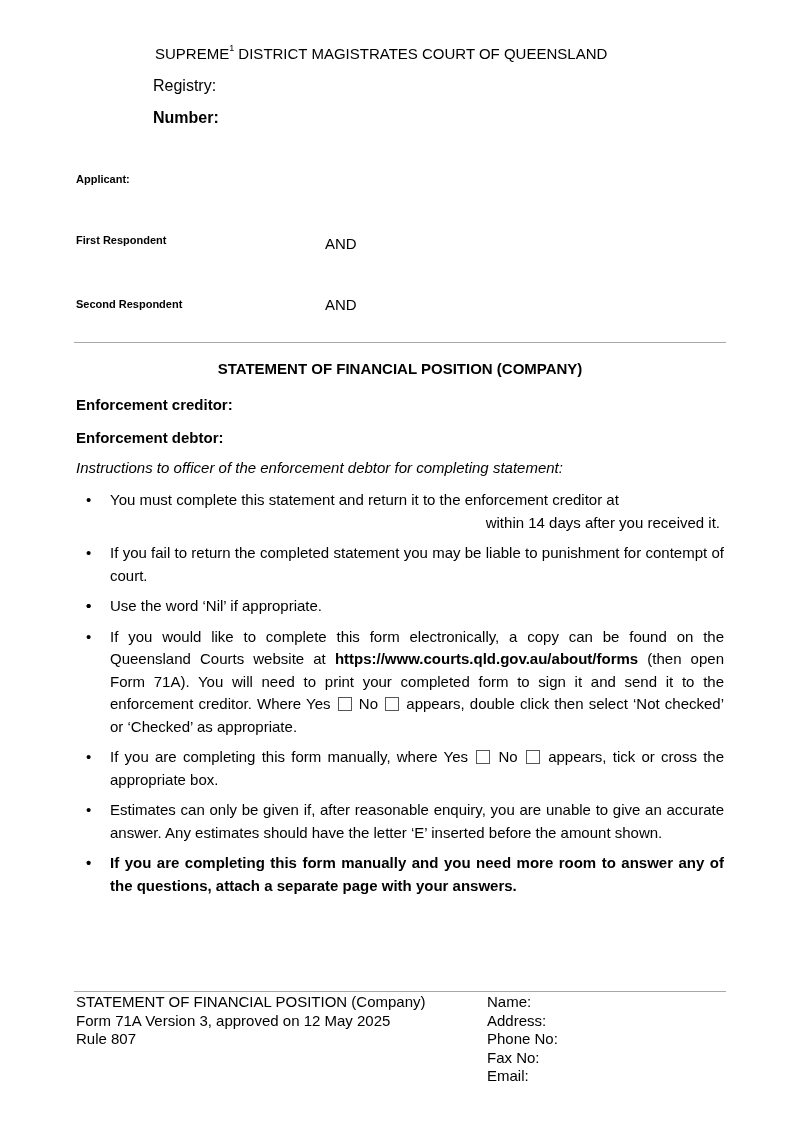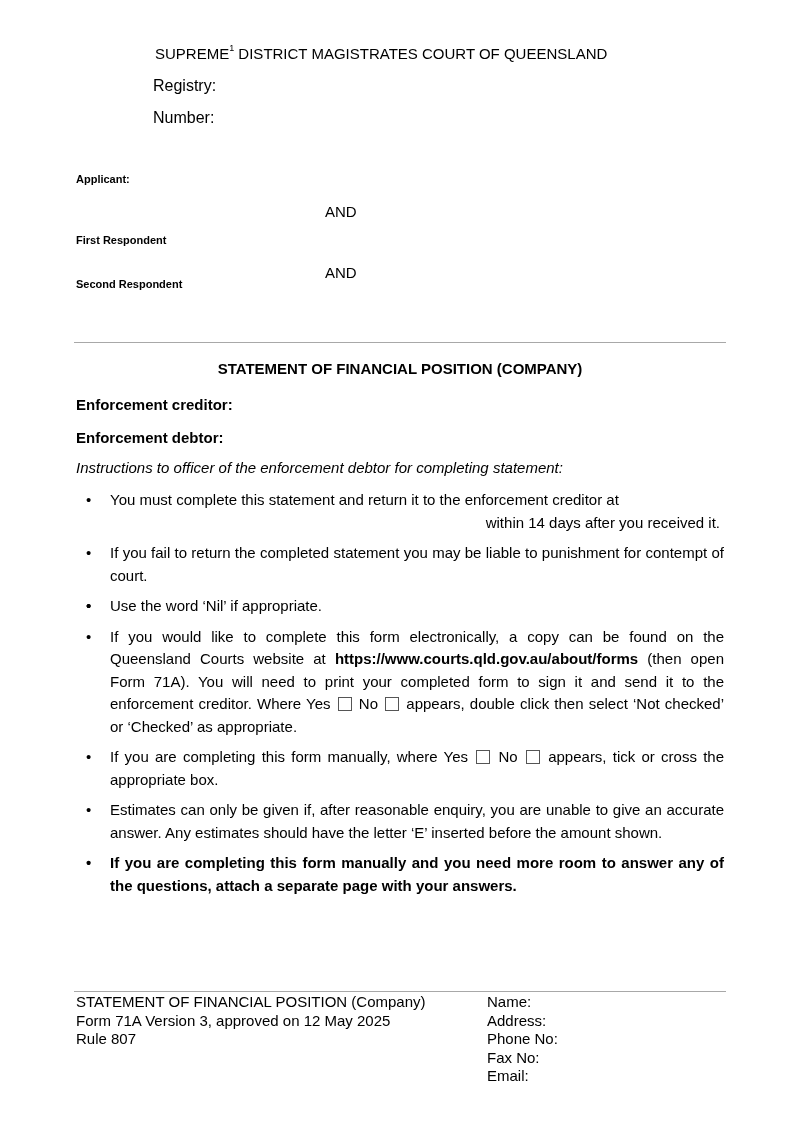--- a/index.html
+++ b/index.html
@@ -2,23 +2,23 @@
 <html><head>
 <meta charset="utf-8">
 <style>
   html, body { margin: 0; padding: 0; background: #ffffff; }
   body { width: 800px; height: 1132px; position: relative; overflow: hidden;
          font-family: "Liberation Sans", sans-serif; color: #000; }
   .abs { position: absolute; white-space: nowrap; }
   .court { left: 155px; top: 45px; font-size: 15px; }
   .court sup { font-size: 9px; vertical-align: top; position: relative; top: -2px; }
   .reg { left: 153px; top: 77px; font-size: 16px; }
-  .num { left: 153px; top: 109px; font-size: 16px; }
+  .num { left: 153px; top: 109px; font-size: 16px; font-weight: bold; }
   .party { left: 76px; font-size: 11px; font-weight: bold; }
-  .and { left: 325px; font-size: 15px; }
+  .and { left: 325px; font-size: 15px; margin-top: 32px; }
   .hr { position: absolute; left: 74px; width: 652px; height: 1px; background: #a8a8a8; }
   .title { left: 0; width: 800px; text-align: center; top: 360px; font-size: 15px; font-weight: bold; }
   .label { left: 76px; font-size: 15px; font-weight: bold; }
   .instr { left: 76px; top: 459px; font-size: 15px; font-style: italic; }
   ul.bullets { position: absolute; left: 76px; top: 489px; width: 648px; margin: 0; padding: 0; list-style: none; font-size: 15px; line-height: 22.5px; }
   ul.bullets li { position: relative; padding-left: 34px; margin-bottom: 8px; text-align: justify; }
   ul.bullets li .dot { position: absolute; left: 10px; top: 0; }
   ul.bullets li.bold { font-weight: bold; }
   .right-line { display: block; text-align: right; padding-right: 4px; }
   .cb { display: inline-block; width: 14px; height: 14px; border: 1px solid #555; vertical-align: -2px; margin: 0 2px; box-sizing: border-box; background: #fff; }
@@ -31,21 +31,21 @@
 <body>
 
 <div class="abs court"><span>SUPREME</span><sup>1</sup><span> DISTRICT MAGISTRATES COURT OF QUEENSLAND</span></div>
 <div class="abs reg">Registry:</div>
 <div class="abs num">Number:</div>
 
 <div class="abs party" style="top:173px">Applicant:</div>
 <div class="abs and" style="top:203px">AND</div>
 <div class="abs party" style="top:234px">First Respondent</div>
 <div class="abs and" style="top:264px">AND</div>
-<div class="abs party" style="top:278px">Second Respondent</div>
+<div class="abs party" style="top:298px">Second Respondent</div>
 
 <div class="hr" style="top:342px"></div>
 
 <div class="abs title">STATEMENT OF FINANCIAL POSITION (COMPANY)</div>
 <div class="abs label" style="top:396px">Enforcement creditor:</div>
 <div class="abs label" style="top:429px">Enforcement debtor:</div>
 <div class="abs instr">Instructions to officer of the enforcement debtor for completing statement:</div>
 
 <ul class="bullets">
   <li>

